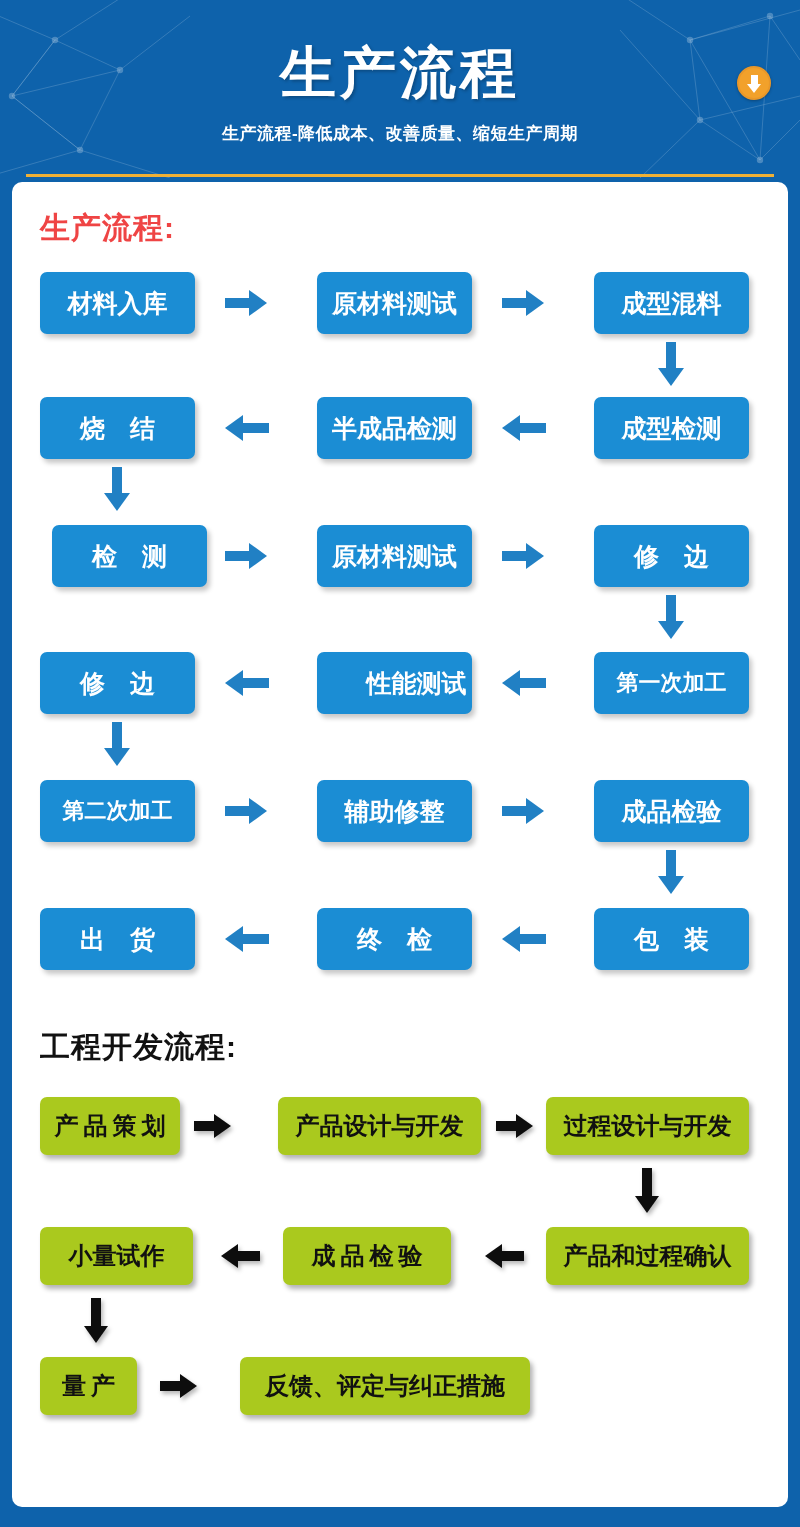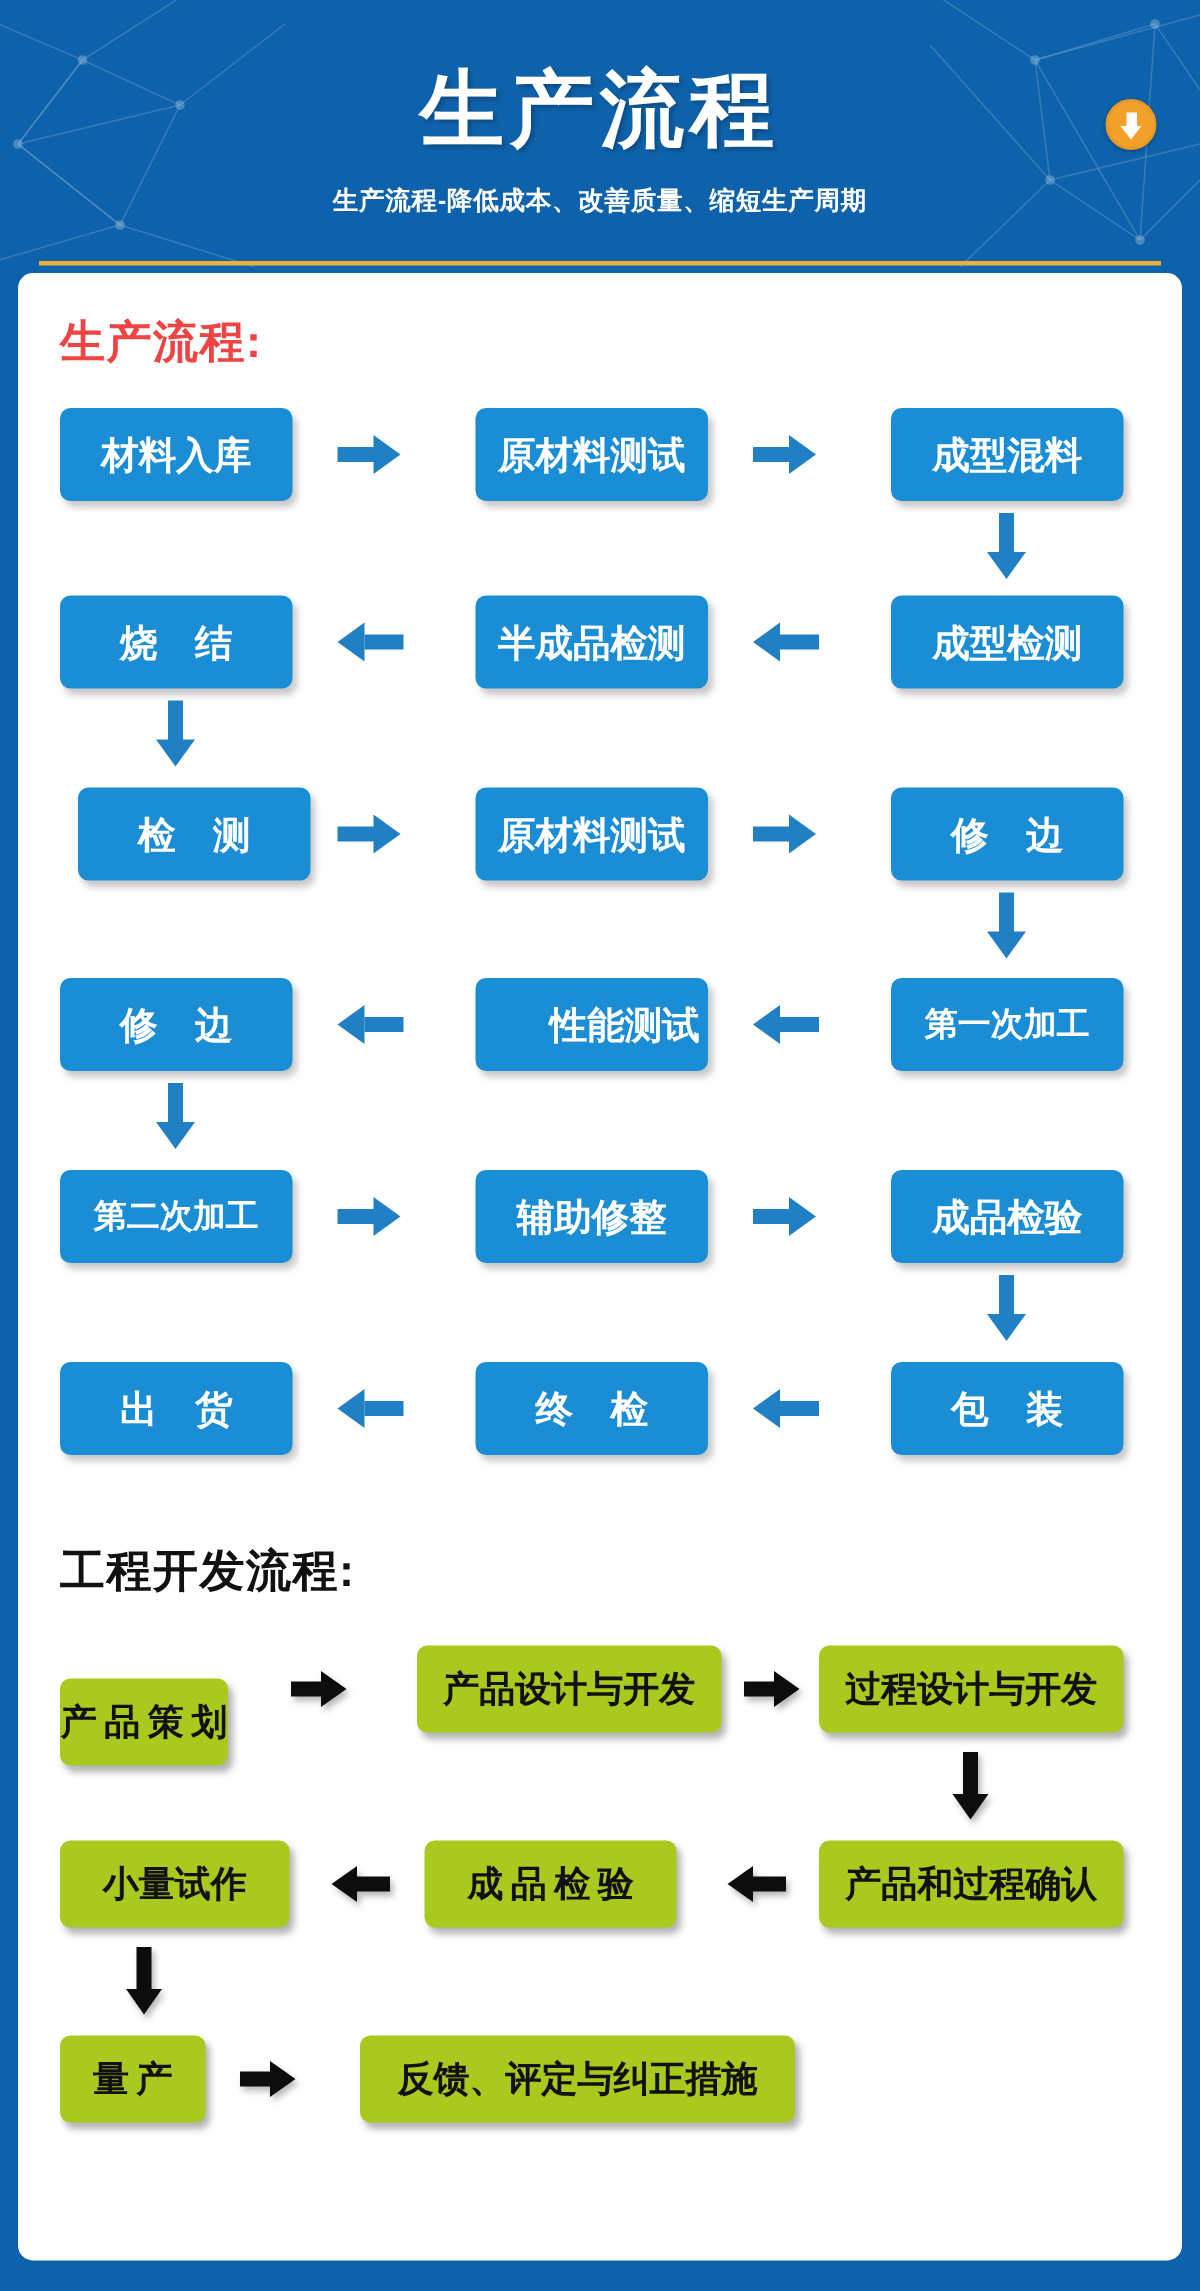--- a/index.html
+++ b/index.html
@@ -232,21 +232,21 @@
       </div>
     <div class="node blue sp1" style="left:305px;top:726px;width:155px;height:62px;">终 检</div>
     <div class="arrow b-left" style="left:213px;top:744px;width:44px;height:26px;">
         <span class="shaft"></span>
         <span class="tip"></span>
       </div>
     <div class="node blue sp1" style="left:28px;top:726px;width:155px;height:62px;">出 货</div>
 
     <div class="section-title dark" style="left:28px;top:845px;">工程开发流程:</div>
 
-    <div class="node green" style="left:28px;top:915px;width:112px;height:58px;letter-spacing:5px;text-indent:5px;margin-top:22px;">产品策划</div>
+    <div class="node green" style="left:28px;top:915px;width:140px;height:58px;letter-spacing:5px;text-indent:5px;">产品策划</div>
     <div class="arrow k-right shadowed" style="left:182px;top:932px;width:40px;height:24px;">
         <span class="shaft"></span>
         <span class="tip"></span>
       </div>
     <div class="node green" style="left:266px;top:915px;width:203px;height:58px;">产品设计与开发</div>
     <div class="arrow k-right shadowed" style="left:484px;top:932px;width:40px;height:24px;">
         <span class="shaft"></span>
         <span class="tip"></span>
       </div>
     <div class="node green" style="left:534px;top:915px;width:203px;height:58px;">过程设计与开发</div>

